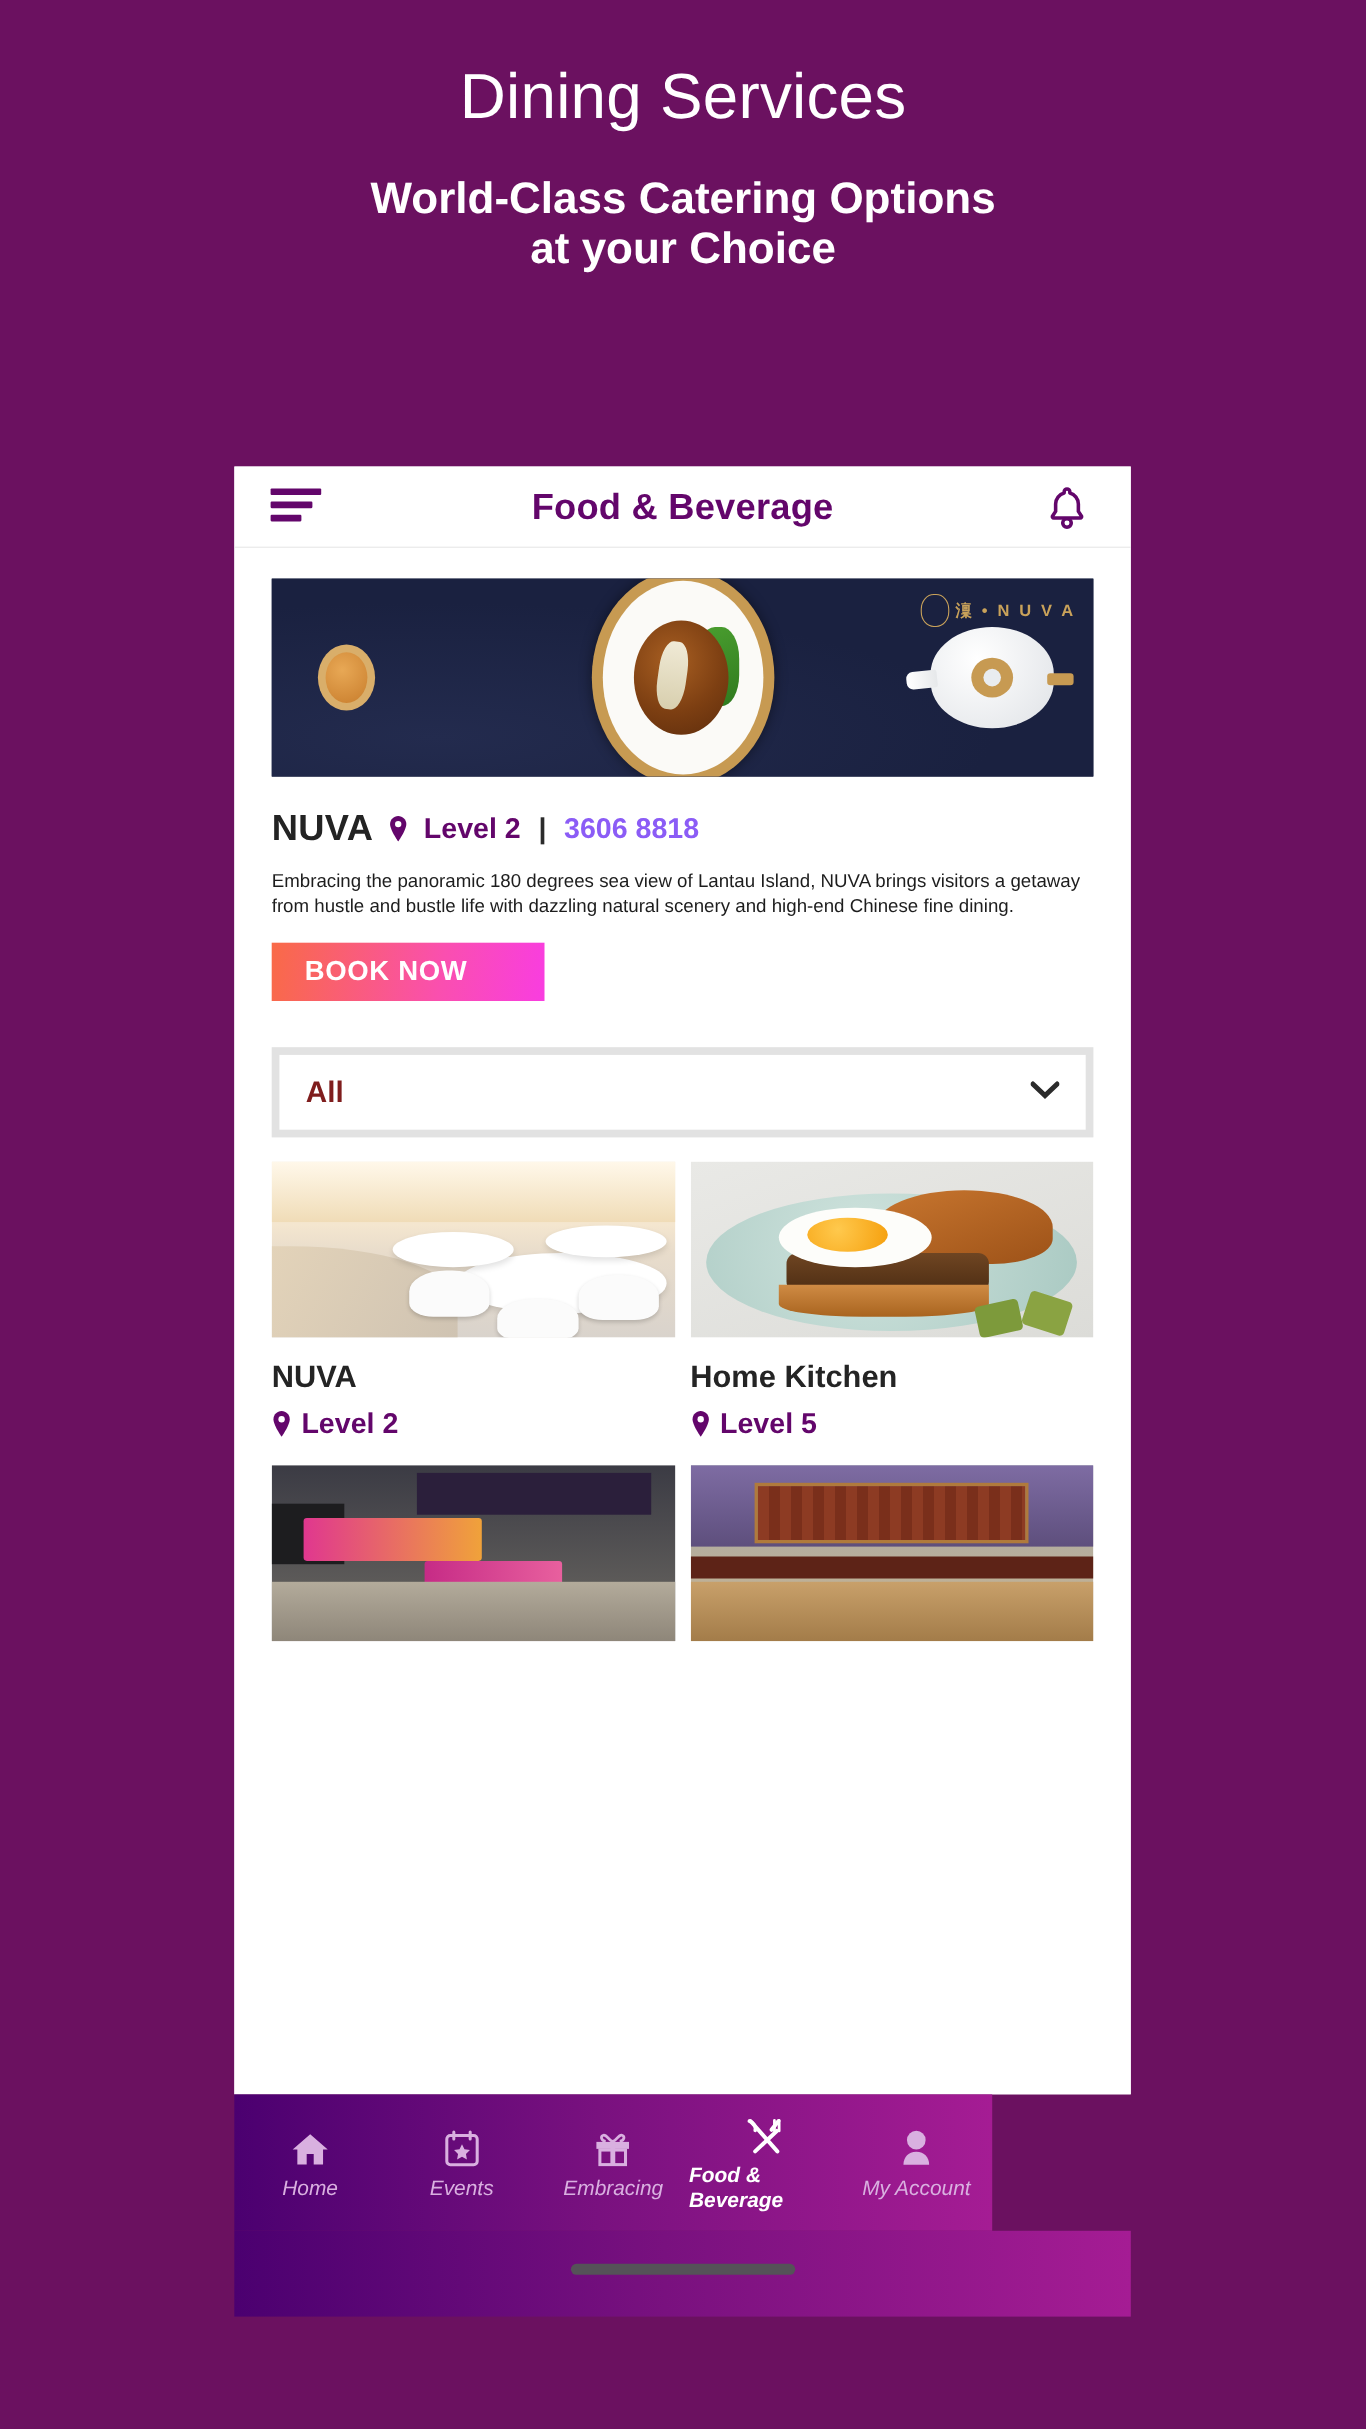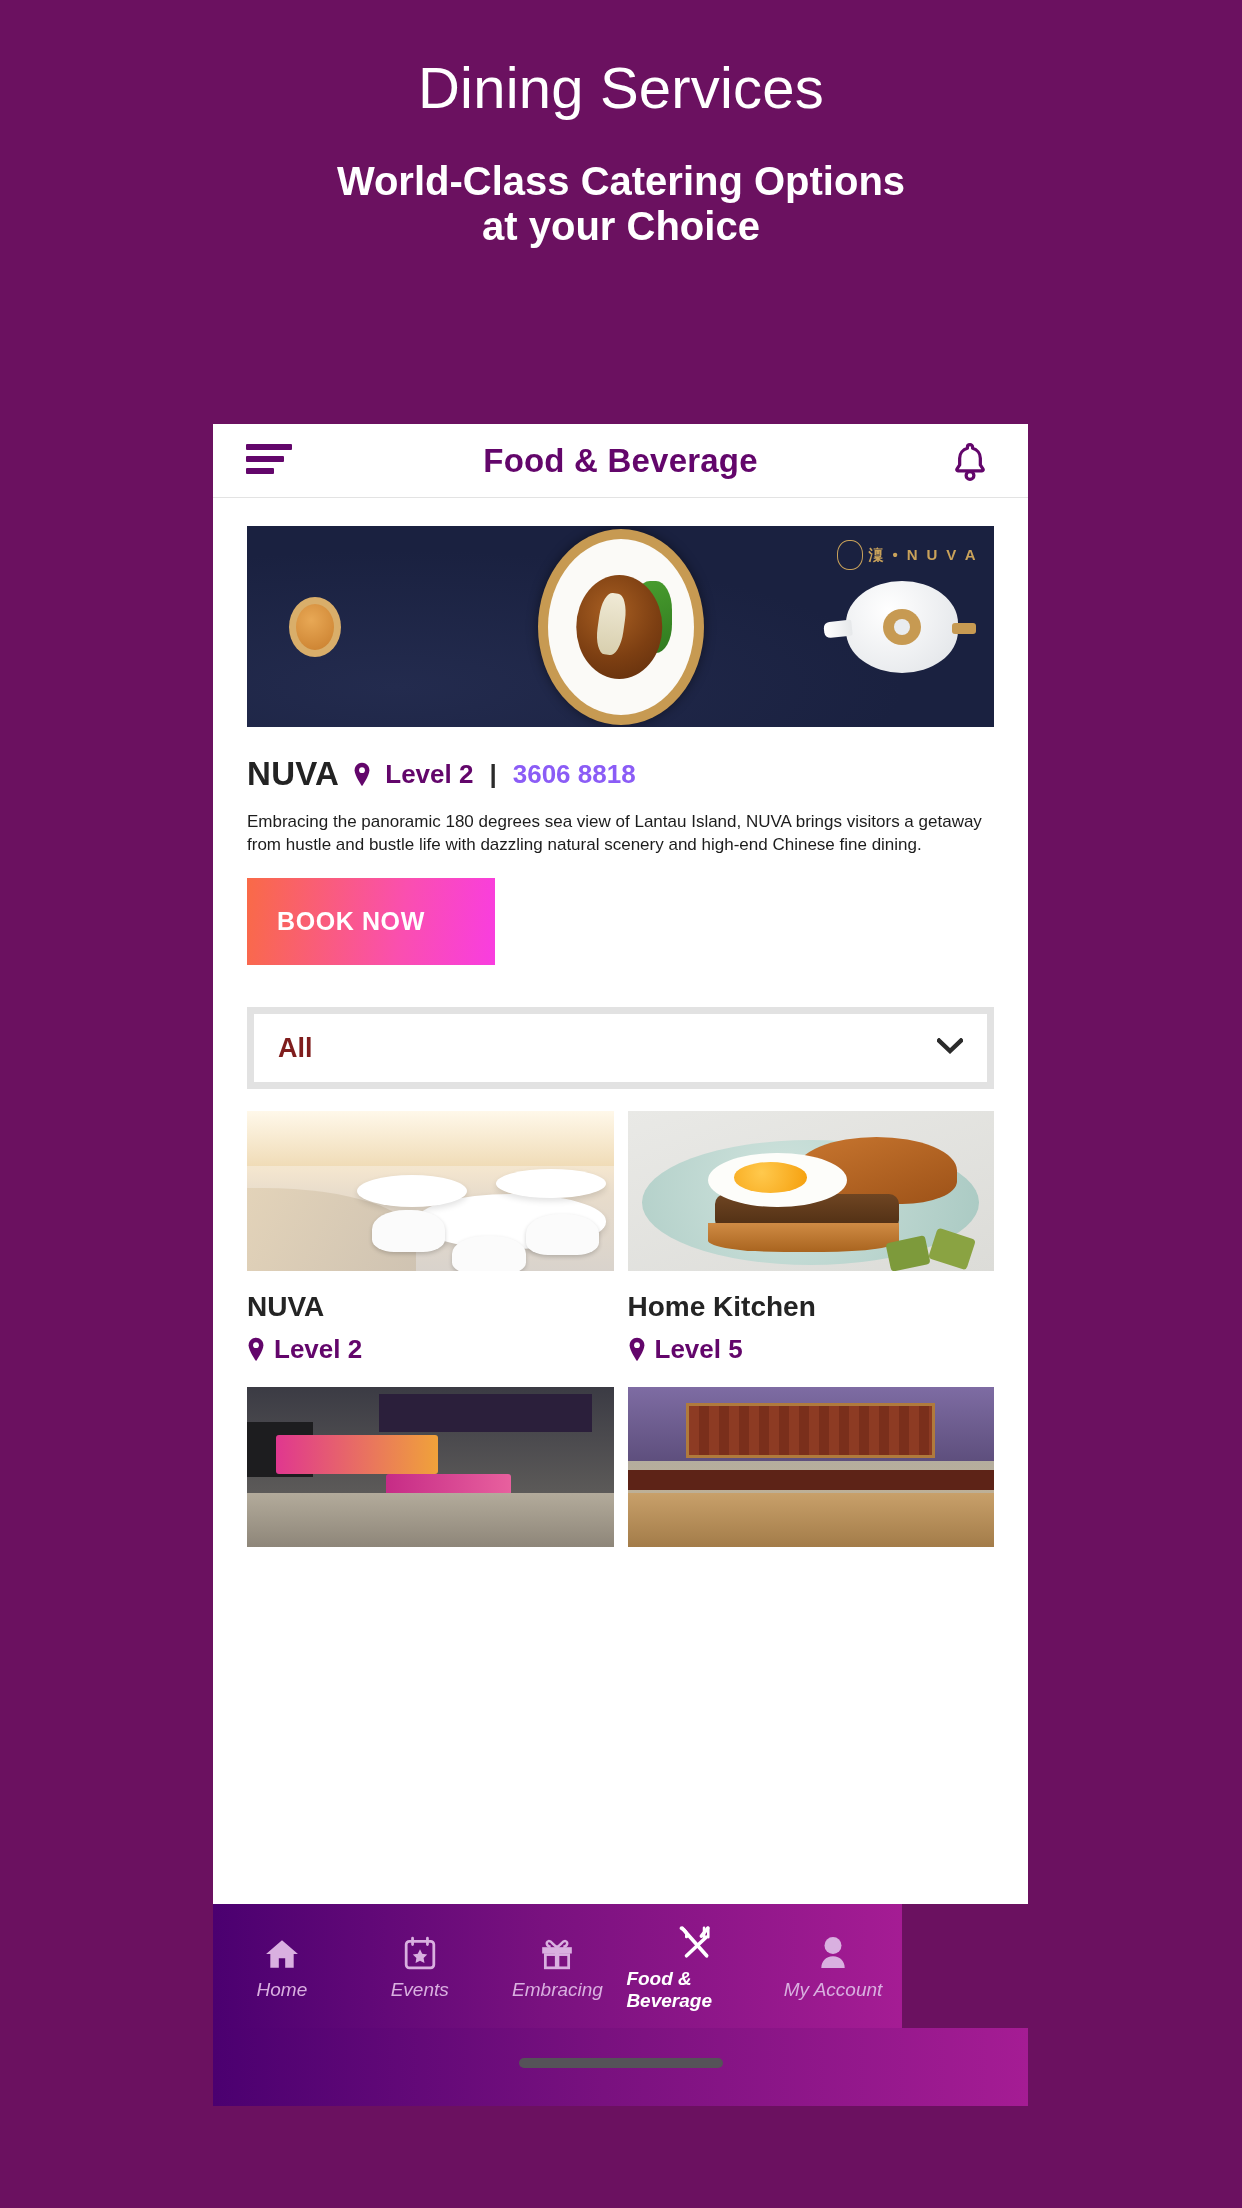--- a/index.html
+++ b/index.html
@@ -50,21 +50,21 @@
     color: #63066B; letter-spacing: .2px;
   }
   .bell { position: absolute; right: 38px; top: 17px; width: 40px; height: 42px; cursor:pointer;}
 
   
   .scroller { position: relative; height: 1406px; overflow: hidden; background:#fff; }
 
   
   .hero {
     position: relative; margin: 28px 34px 0 34px;
-    height: 201px; background: #1d2442; overflow: hidden;
+    height: 180px; background: #1d2442; overflow: hidden;
   }
   .hero .felt{ position:absolute; inset:0;
     background:
       radial-gradient(ellipse at 20% 80%, #232b4e 0%, #1a2140 60%),
       #1c2342; }
   .plate-outer{
     position:absolute; left:50%; top:50%; transform:translate(-50%,-50%);
     width:166px; height:196px; border-radius:50%;
     background:#c79a52;
     box-shadow:0 0 12px rgba(0,0,0,.45);
@@ -131,21 +131,21 @@
   .feat-level{ font-size:26px; font-weight:700; color:#63066B; }
   .feat-sep{ font-size:26px; font-weight:700; color:#2b2b2b; margin:0 2px;}
   .feat-phone{ font-size:26px; font-weight:700; color:#8b5cf6; }
 
   .feat-desc{
     margin: 18px 34px 0 34px; font-size: 17px; line-height: 1.33;
     color:#1d1d1d; font-weight:400;
   }
 
   .book-btn{
-    margin: 22px 34px 0 34px; width: 248px; height: 87px;
+    margin: 22px 34px 0 34px; width: 248px; height: 53px;
     background: linear-gradient(97deg, #F96A47 0%, #FA4FAF 62%, #F93DE0 100%);
     color:#fff; font-size:25px; font-weight:700; letter-spacing:.6px;
     display:flex; align-items:center; padding-left:30px; cursor:pointer;
     border:none;
   }
 
   
   .filter-frame{
     margin: 42px 34px 0 34px; height: 82px; background:#fff;
     border: 7px solid #e2e2e2; display:flex; align-items:center;

